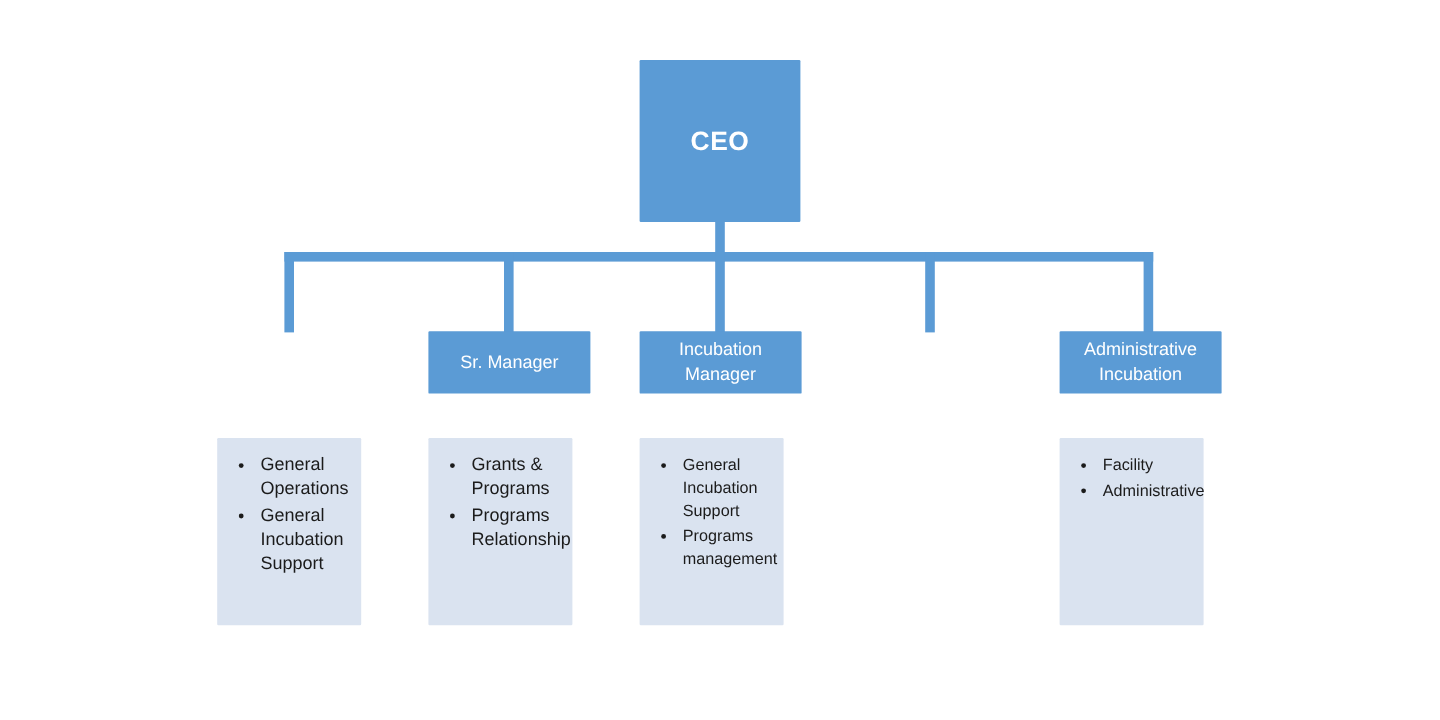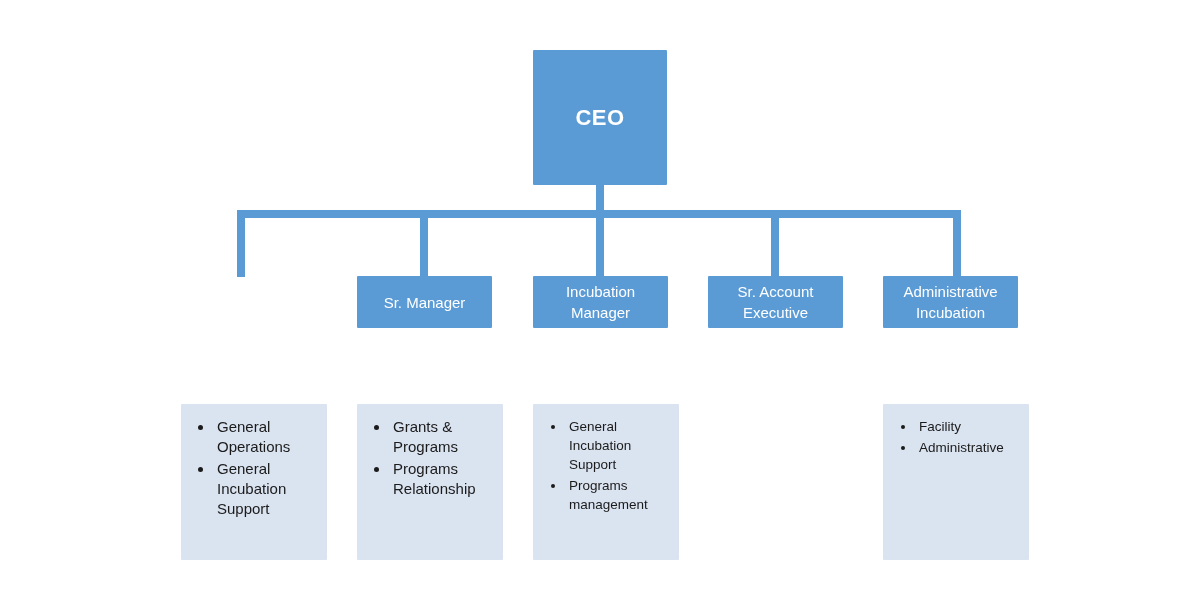--- a/index.html
+++ b/index.html
@@ -15,21 +15,21 @@
   }
   .root-node{left:533px;top:50px;width:134px;height:135px;font-size:22px;font-weight:700;letter-spacing:.5px;}
   .mgr{top:276px;height:52px;width:135px;font-size:15px;line-height:21px;padding:0 13px;font-weight:400;}
   .conn{position:absolute;background:var(--blue);}
   .stem{left:596px;top:184px;width:8px;height:34px;}
   .hbar{left:237px;top:210px;width:724px;height:8px;}
   .drop{top:210px;width:8px;height:67px;}
   .c1{left:181px}.c2{left:357px}.c3{left:533px}.c4{left:708px}.c5{left:883px}
   .d1{left:237px}.d2{left:420px}.d3{left:596px}.d4{left:771px}.d5{left:953px}
   .card{
-    position:absolute;top:404px;width:146px;height:156px;background:var(--light);
+    position:absolute;top:365px;width:120px;height:156px;background:var(--light);
     box-sizing:border-box;color:var(--ink);border-radius:1px;
   }
   .card ul{margin:13px 0 0;padding:0 5px 0 33px;font-size:15px;line-height:20px;list-style:disc;}
   .card li{margin:0 0 2px;padding-left:3px;}
   .card.small ul{font-size:13.5px;line-height:19px;}
 </style>
 </head>
 <body>
 
 <div class="canvas">
@@ -44,23 +44,20 @@
   <div class="conn drop d2"></div>
   <div class="conn drop d3"></div>
   <div class="conn drop d4"></div>
   <div class="conn drop d5"></div>
 
   <div class="node mgr c3">
     <span>Incubation Manager</span>
   </div>
   <div class="node mgr c2">
     <span>Sr. Manager</span>
-  </div>
-  <div class="node mgr c4">
-    <span>Sr. Account Executive</span>
   </div>
   <div class="node mgr c5">
     <span>Administrative Incubation</span>
   </div>
 
   <div class="card c1">
     <ul>
       <li>General Operations</li>
       <li>General Incubation Support</li>
     </ul>

